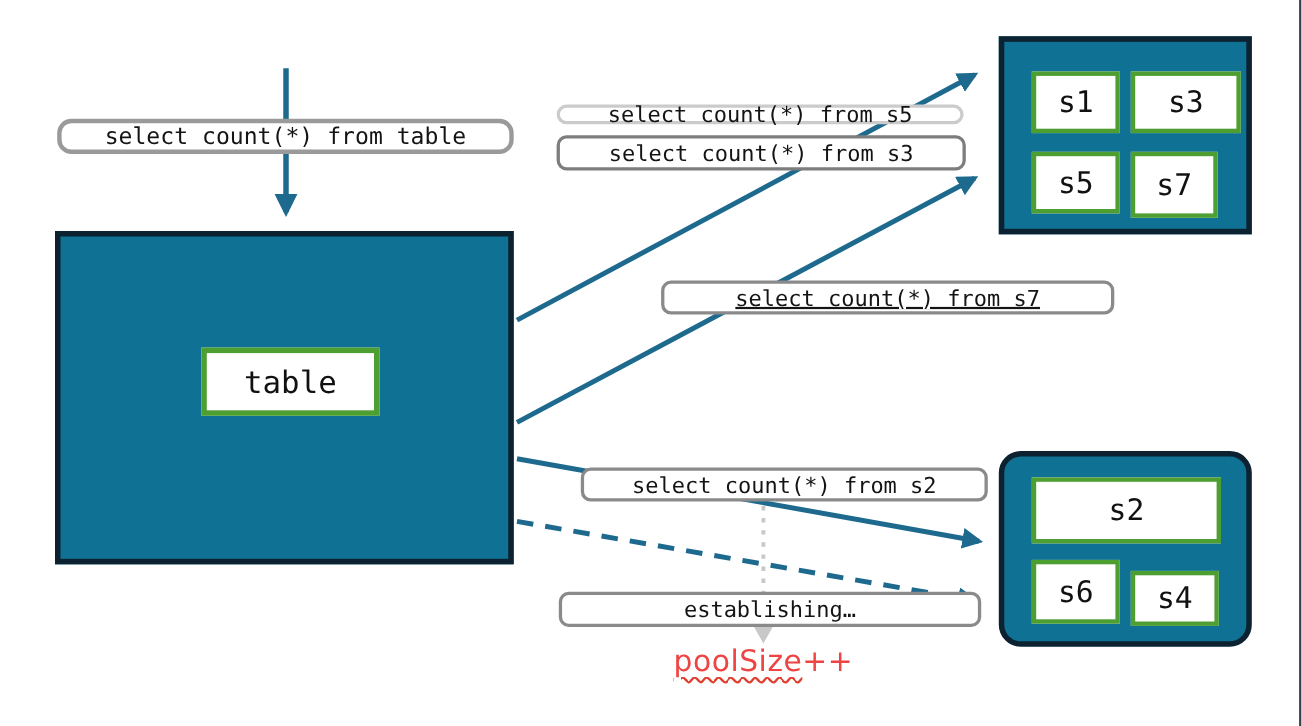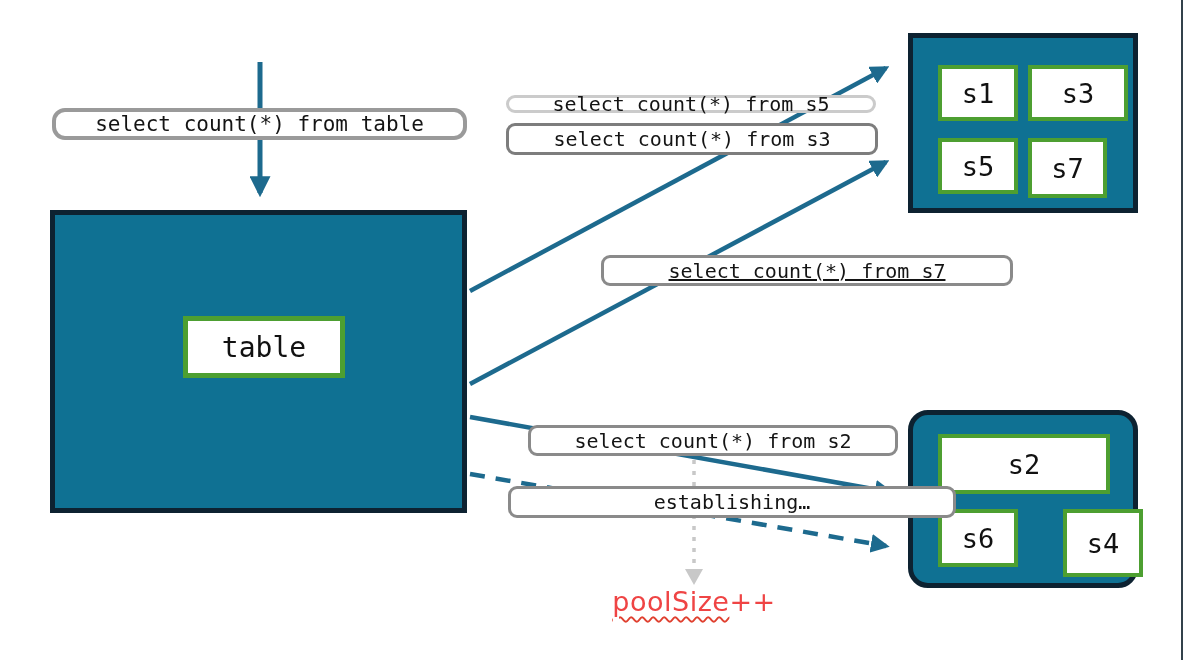--- a/index.html
+++ b/index.html
@@ -29,35 +29,35 @@
   }
   #table-chip { left:128px; top:101px; width:162px; height:62px; border-width:5px; font-size:28px; }
   
   #chip-s1 { left:25px;  top:27px;  width:80px; height:56px; }
   #chip-s3 { left:115px; top:27px;  width:100px; height:56px; }
   #chip-s5 { left:25px;  top:100px; width:80px; height:56px; }
   #chip-s7 { left:115px; top:100px; width:79px; height:60px; }
   
   #chip-s2 { left:25px;  top:19px;  width:172px; height:60px; }
   #chip-s6 { left:25px;  top:94px;  width:80px;  height:58px; }
-  #chip-s4 { left:115px; top:94px;  width:80px;  height:68px;margin-left:35px; }
+  #chip-s4 { left:115px; top:104px;  width:80px;  height:50px; }
 
   
   .pill {
     position:absolute; box-sizing:border-box;
     background:#ffffff; border:3px solid #8a8a8a; border-radius:9px;
     display:flex; align-items:center; justify-content:center;
     font-size:20px; color:#141414; white-space:nowrap; z-index:30;
   }
   #q-table { left:52px;  top:108px; width:415px; height:32px; border-width:4px; border-radius:13px; font-size:21px; border-color:#9a9a9a; }
   #q-s5    { left:506px; top:95px;  width:370px; height:18px; border-color:#cbcbcb; }
   #q-s3    { left:506px; top:123px; width:372px; height:32px; border-color:#7d7d7d; }
   #q-s7    { left:601px; top:255px; width:412px; height:31px;text-decoration:underline; }
   #q-s2    { left:506px; top:425px; width:370px; height:31px;margin-left:22px; }
-  #q-est   { left:508px; top:486px; width:448px; height:32px; }
+  #q-est   { left:508px; top:538px; width:384px; height:32px; }
 
   
   #poolsize {
     position:absolute; left:591px; top:586px; width:206px;
     text-align:center; z-index:5;
     font-family:"DejaVu Sans", "Liberation Sans", sans-serif;
     font-size:27px; color:#ef4444; letter-spacing:0.5px;
   }
   #poolsize .squiggle {
     text-decoration-line:underline;

